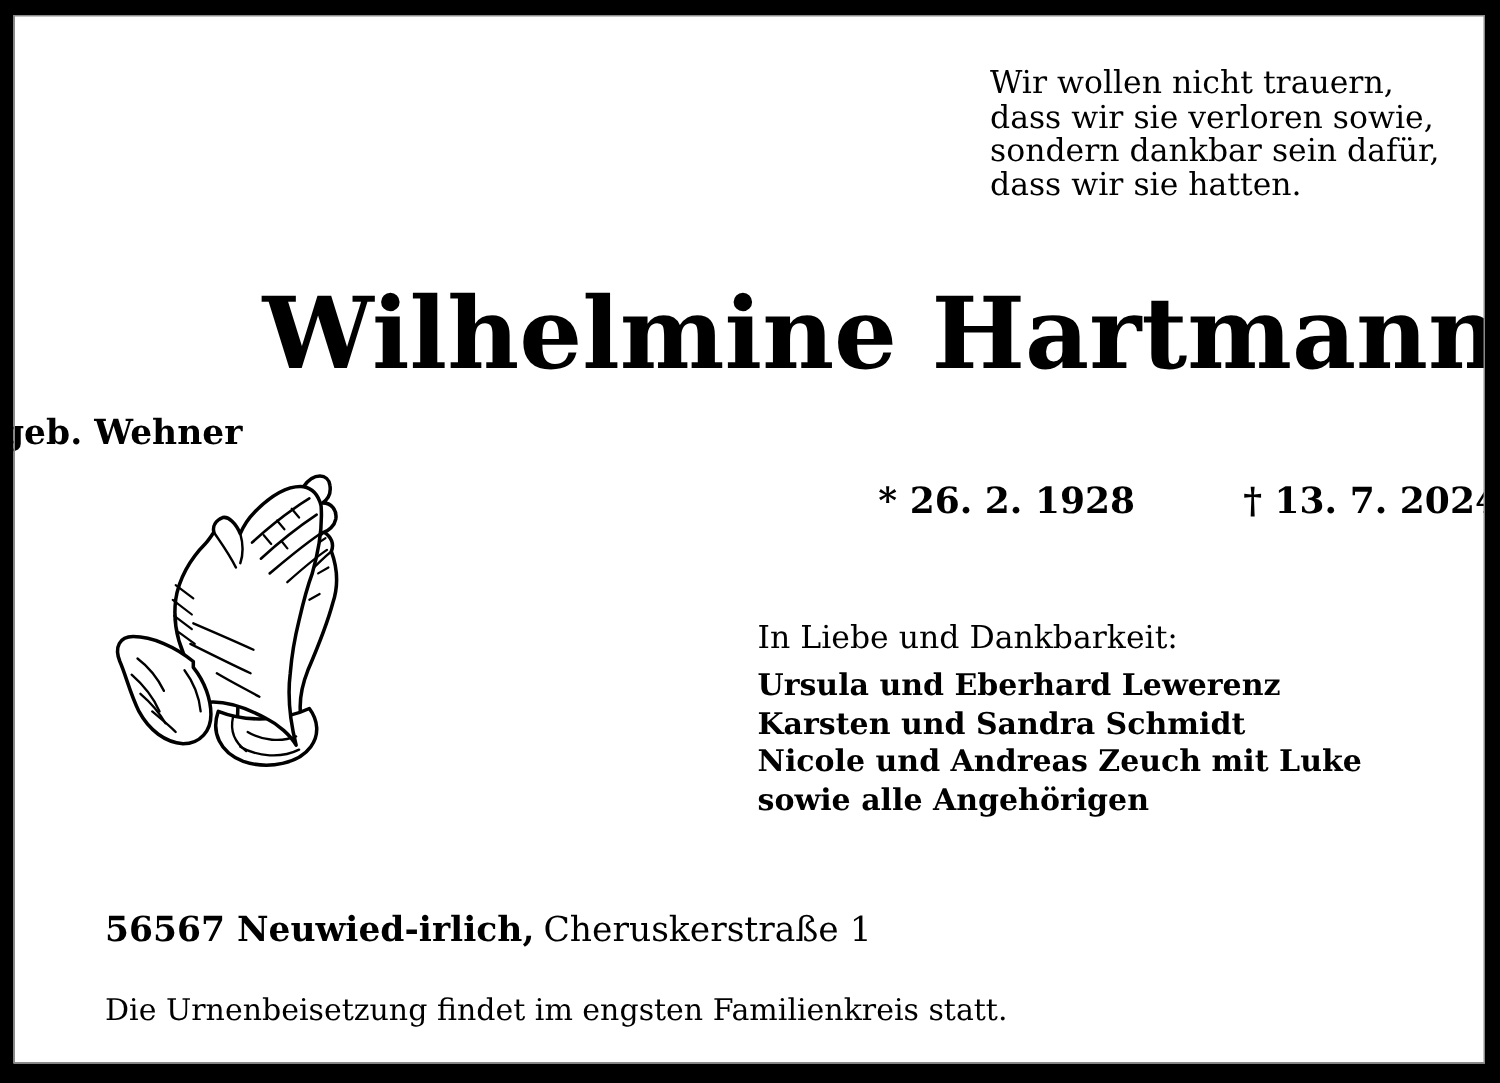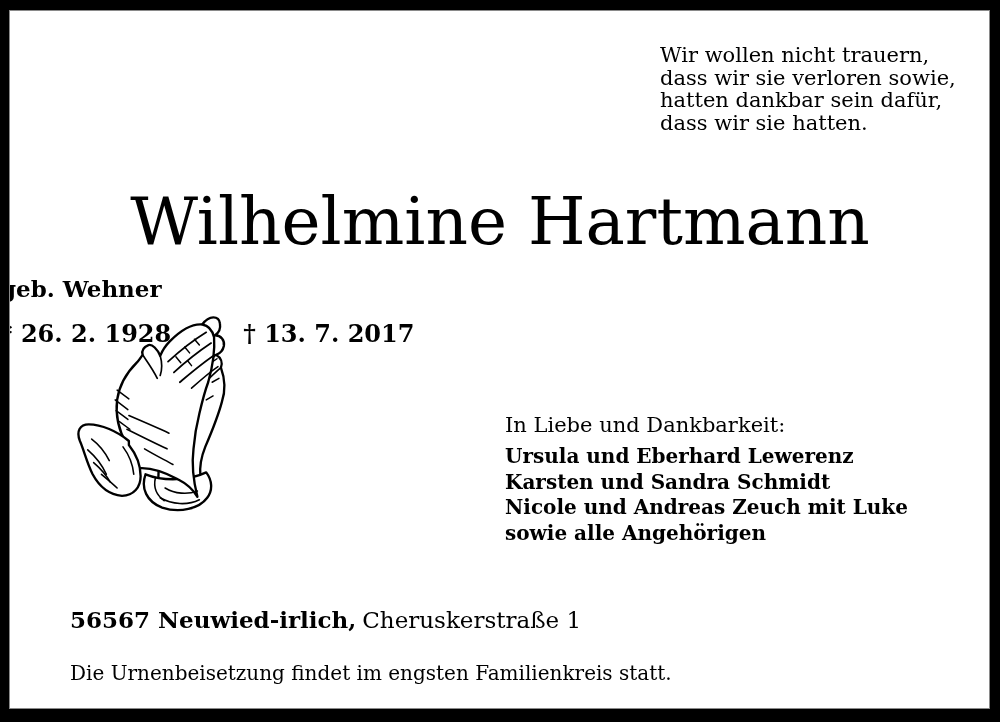--- a/index.html
+++ b/index.html
@@ -30,37 +30,37 @@
   .quote {
     position: absolute;
     left: 660px; top: 44px;
     font-size: 21px; line-height: 22.6px;
     white-space: nowrap;
   }
   .deceased-name {
     position: absolute;
     left: 0; right: 0; top: 187px;
     margin: 0;
-    text-align: center;
+    text-align: right;
     font-size: 66px; line-height: 70px;
-    font-weight: normal;
+    font-weight: bold;
     letter-spacing: 0px;
     white-space: nowrap;
   }
   .maiden {
     position: absolute;
     left: 0; right: 0; top: 276px;
     text-align: left;
     font-size: 23px; line-height: 26px;
     font-weight: bold;
   }
   .dates {
     position: absolute;
     left: 0; right: 0; top: 320px;
-    display: flex; justify-content: flex-start; gap: 72px;
+    display: flex; justify-content: flex-end; gap: 72px;
     font-size: 24px; line-height: 28px;
     font-weight: bold;
     white-space: nowrap;
   }
   .hands {
     position: absolute;
     left: 70px; top: 300px;
     width: 200px; height: 235px;
   }
   .tribute-intro {
@@ -93,31 +93,31 @@
 </style>
 </head>
 <body>
 
 <div class="page">
   <div class="frame"></div>
 
   <div class="quote">
     <div>Wir wollen nicht trauern,</div>
     <div>dass wir sie verloren sowie,</div>
-    <div>hatten dankbar sein dafür,</div>
+    <div>sondern dankbar sein dafür,</div>
     <div>dass wir sie hatten.</div>
   </div>
 
   <h1 class="deceased-name">Wilhelmine Hartmann</h1>
 
   <div class="maiden">geb. Wehner</div>
 
   <div class="dates">
     <span>* 26. 2. 1928</span>
-    <span>† 13. 7. 2017</span>
+    <span>† 13. 7. 2024</span>
   </div>
 
   <svg class="hands" viewBox="0 0 200 240" fill="none" stroke="#000" stroke-linecap="round" stroke-linejoin="round">
 
     <path fill="#fff" stroke-width="2.4" d="M133,25 C140,15 150,16 151,24 C152,30 149,34 146,36
          C152,36 156,41 155,47 C154,52 150,55 147,56
          C152,59 154,64 152,69
          C156,80 157,92 153,104 C149,119 142,136 136,150
          C132,160 130,170 131,180
          C115,190 98,192 88,186 L90,120 C100,85 115,50 133,25 Z"></path>

